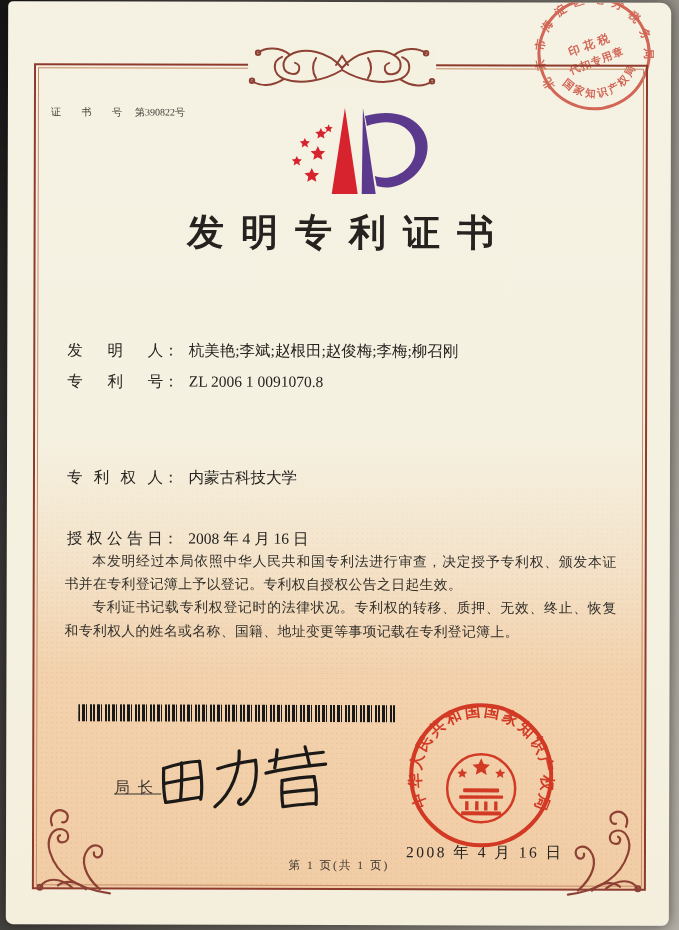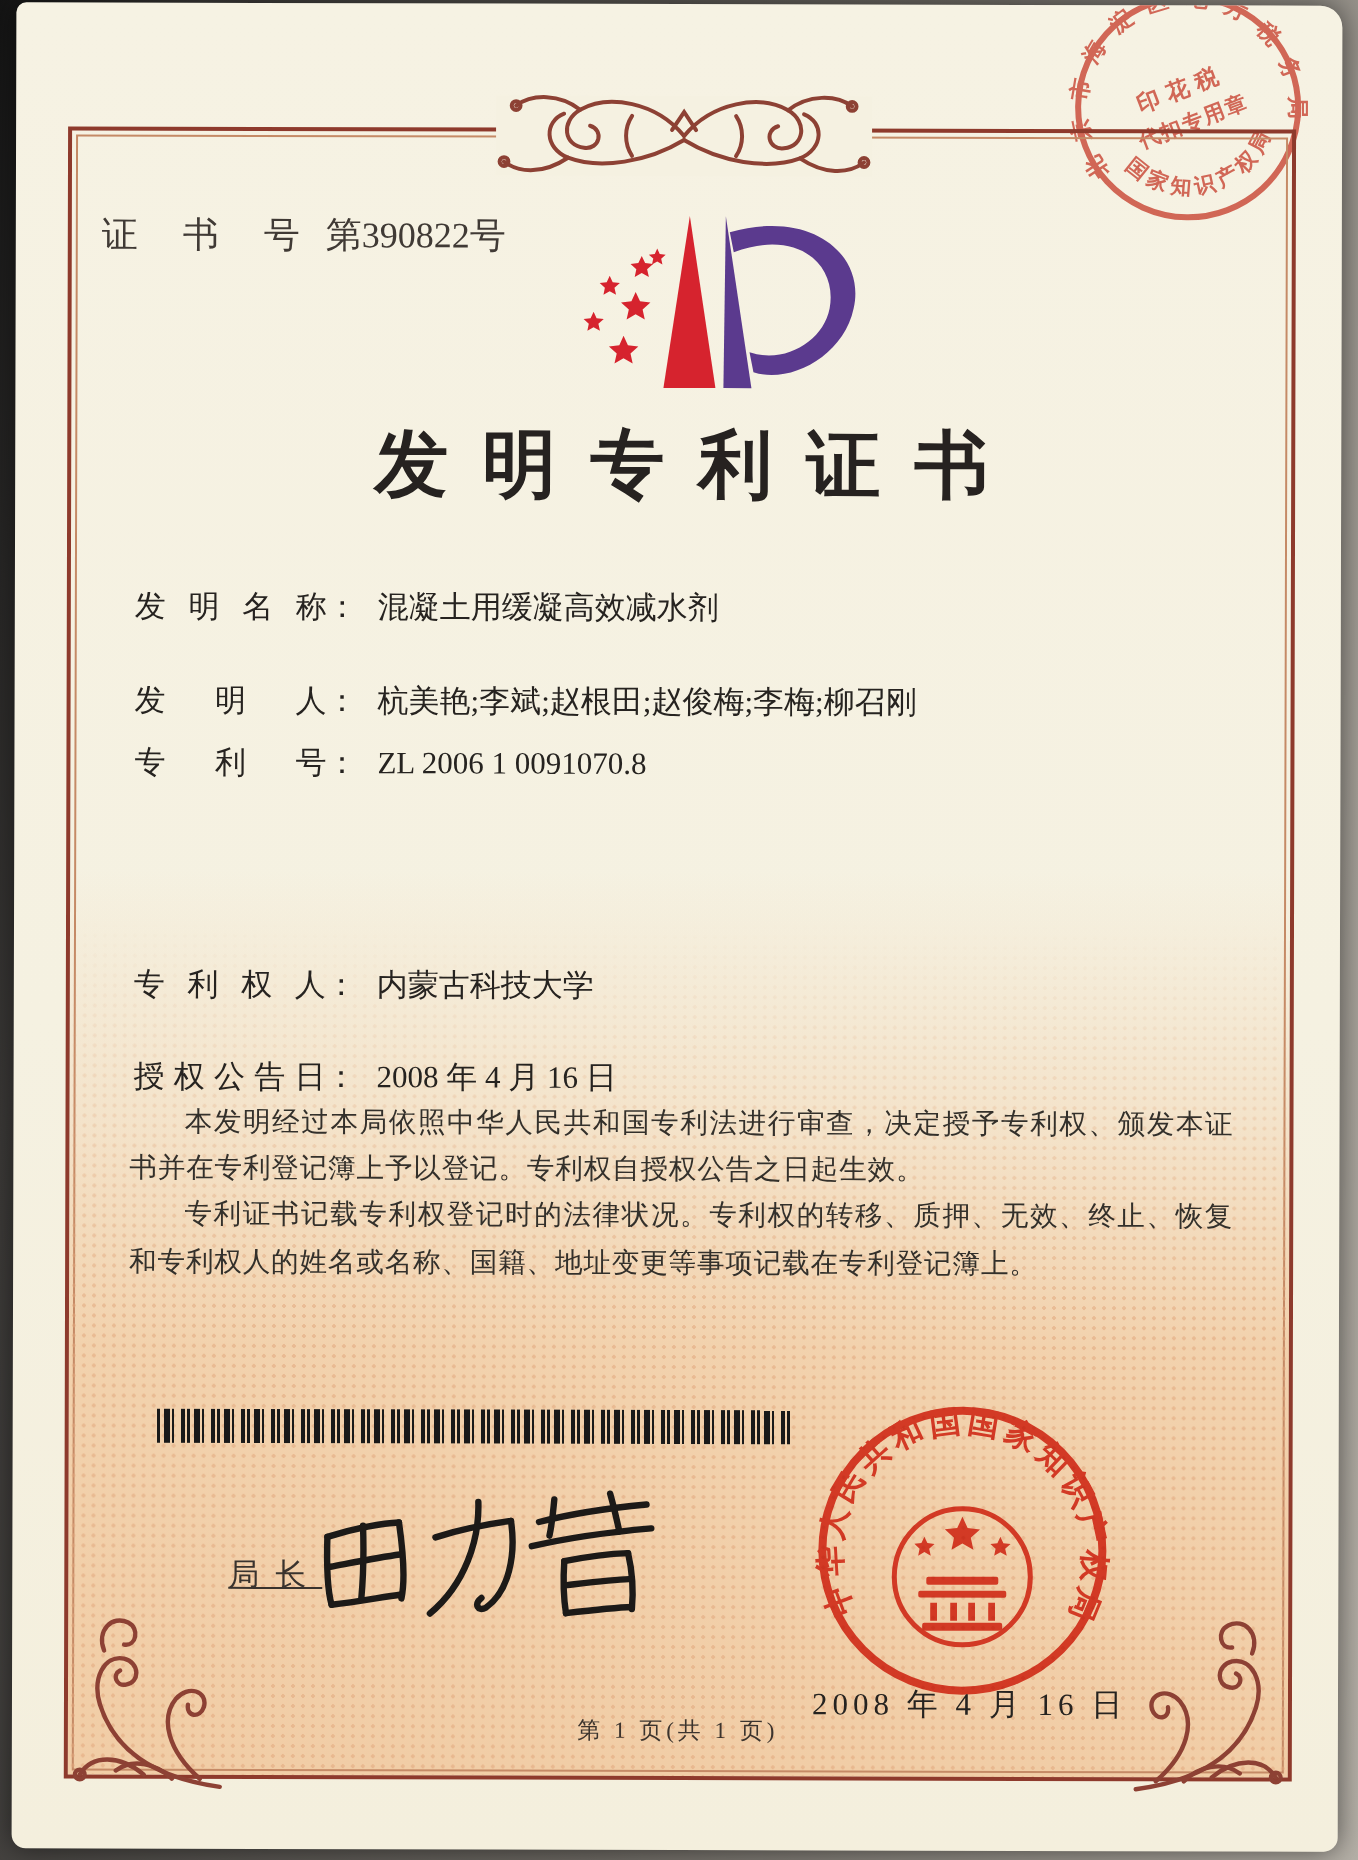--- a/index.html
+++ b/index.html
@@ -13,21 +13,21 @@
     border:2px solid #8e3a2c;
     background:linear-gradient(180deg,rgba(246,242,227,0) 0%,rgba(246,242,227,0) 45%,
       rgba(243,216,184,.55) 60%,rgba(242,208,170,.95) 74%,#f1cda6 100%);}
   .frame::before{content:'';position:absolute;inset:2px;border:1px solid #c58a66;pointer-events:none;}
   .dots{position:absolute;inset:0;pointer-events:none;
     background-image:radial-gradient(#e2a87e 0.9px,rgba(0,0,0,0) 1px);
     background-size:5px 5px;opacity:.55;
     -webkit-mask-image:linear-gradient(180deg,transparent 0%,transparent 48%,#000 72%,#000 100%);
     mask-image:linear-gradient(180deg,transparent 0%,transparent 48%,#000 72%,#000 100%);}
   .abs{position:absolute;}
-  .certno{left:15px;top:40px;font-size:18px;color:#403a35;}
+  .certno{left:15px;top:40px;font-size:10px;color:#403a35;}
   .certno .lbl{letter-spacing:9px;margin-right:4px;}
   .title{left:0;top:142px;width:100%;text-align:center;font-size:37px;font-weight:700;
     color:#262220;letter-spacing:17px;text-indent:17px;}
   .field{left:32px;font-size:15.5px;color:#262320;white-space:nowrap;}
   .flabel{display:inline-block;width:96px;text-align:justify;text-align-last:justify;vertical-align:bottom;}
   .fcolon{margin-right:10px;}
   .paras{left:30px;top:484px;width:552px;color:#33302b;}
   .paras p{margin:0;font-size:13.8px;line-height:1.68;text-indent:2em;text-align:justify;letter-spacing:.4px;}
   .barcode{left:44px;top:639px;width:318px;height:17px;
     background:repeating-linear-gradient(90deg,
@@ -120,30 +120,27 @@
       </g>
       <polygon points="64,6 77,92 51,92" fill="#d6232e"></polygon>
       <g fill="#5b3a8e">
         <polygon points="82,6 95,92 81,92"></polygon>
         <path d="M84,14 C126,2 152,26 146,52 C141,76 114,90 96,84 L94,74 C112,80 131,68 134,52 C138,30 118,12 86,24 Z"></path>
       </g>
     </svg>
 
     <div class="abs title">发明专利证书</div>
 
-    <div class="abs field" style="top:228px">
-      <span class="flabel">发明名称</span><span class="fcolon">：</span><span>混凝土用缓凝高效减水剂</span>
-    </div>
     <div class="abs field" style="top:275px">
       <span class="flabel">发明人</span><span class="fcolon">：</span><span>杭美艳;李斌;赵根田;赵俊梅;李梅;柳召刚</span>
     </div>
     <div class="abs field" style="top:306px">
       <span class="flabel">专利号</span><span class="fcolon">：</span><span>ZL 2006 1 0091070.8</span>
     </div>
-    <div class="abs field" style="top:417px">
+    <div class="abs field" style="top:402px">
       <span class="flabel">专利权人</span><span class="fcolon">：</span><span>内蒙古科技大学</span>
     </div>
     <div class="abs field" style="top:463px">
       <span class="flabel">授权公告日</span><span class="fcolon">：</span><span>2008 年 4 月 16 日</span>
     </div>
 
     <div class="abs paras">
       <p>本发明经过本局依照中华人民共和国专利法进行审查，决定授予专利权、颁发本证书并在专利登记簿上予以登记。专利权自授权公告之日起生效。</p>
       <p>专利证书记载专利权登记时的法律状况。专利权的转移、质押、无效、终止、恢复和专利权人的姓名或名称、国籍、地址变更等事项记载在专利登记簿上。</p>
     </div>

